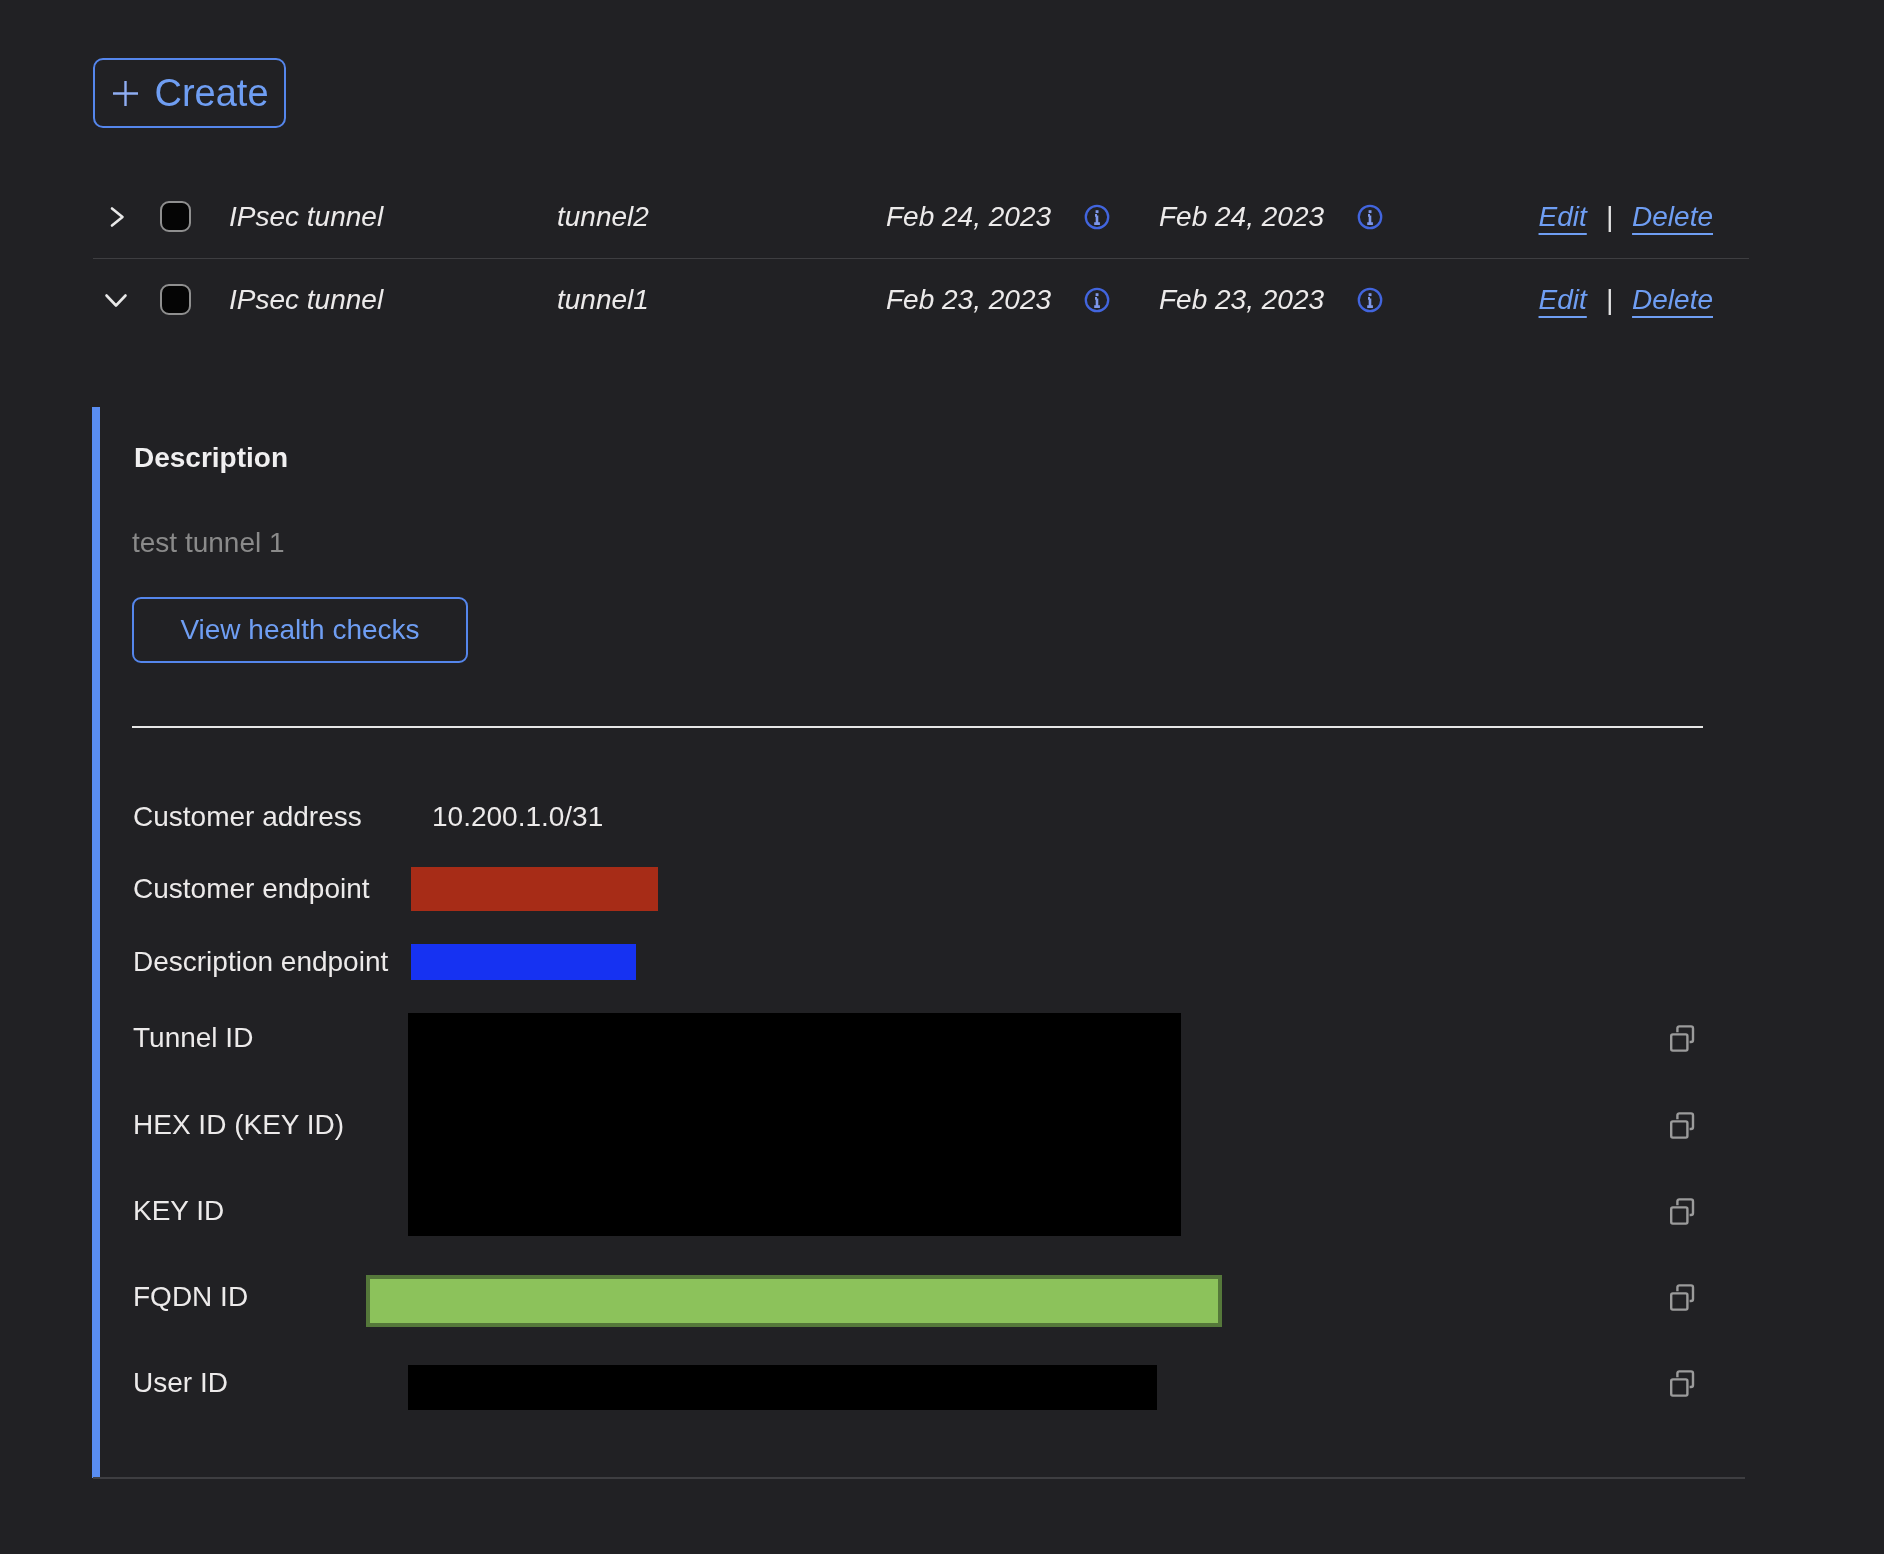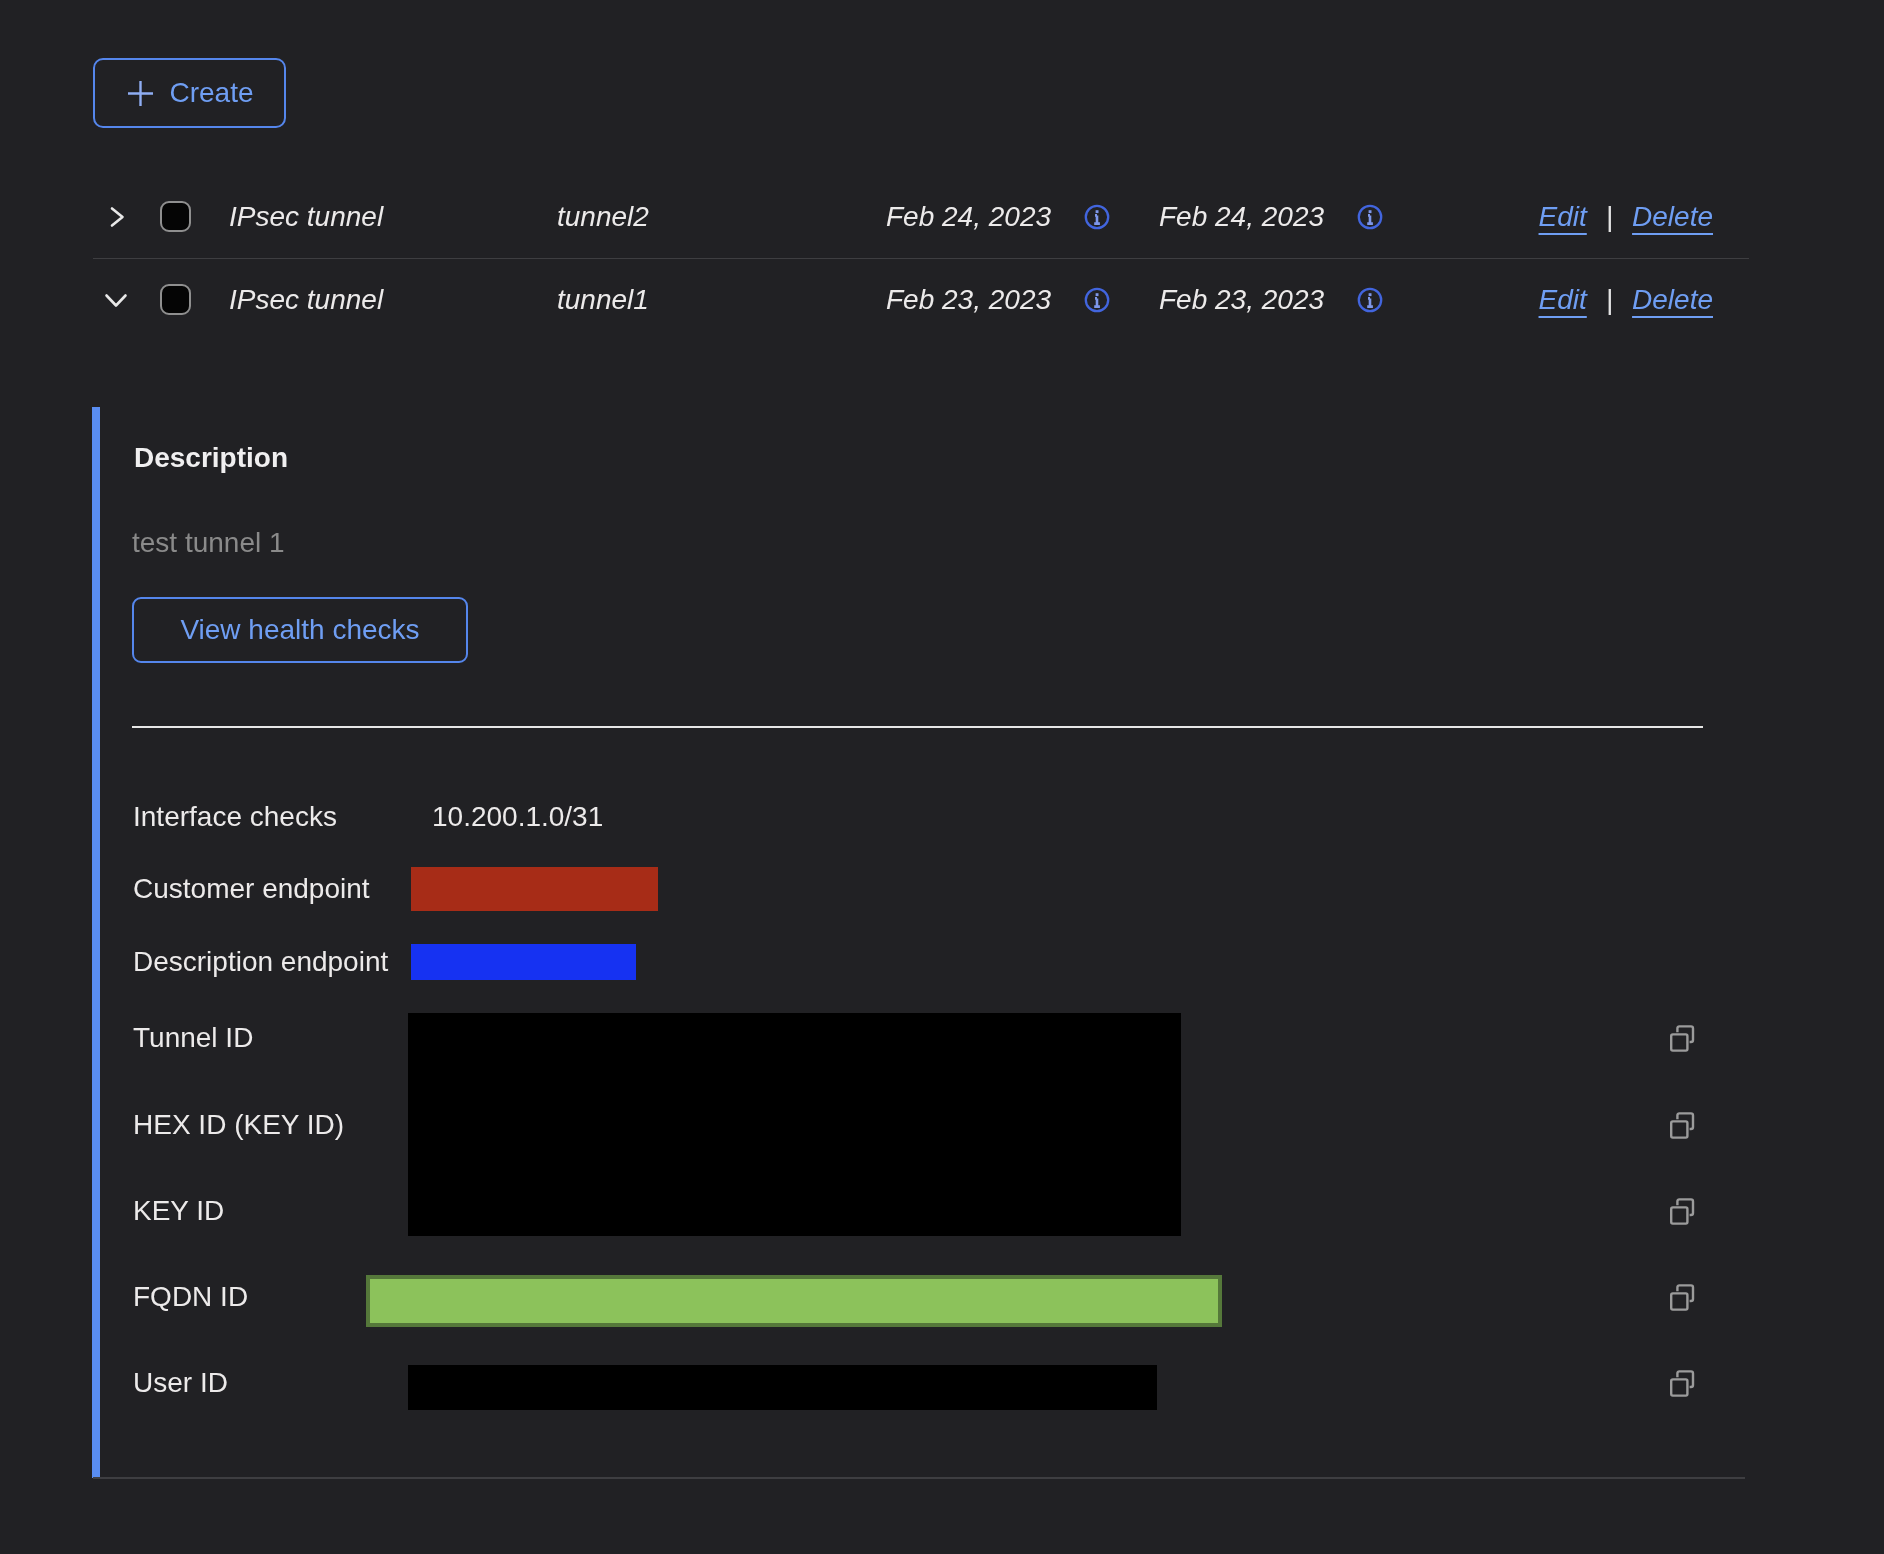--- a/index.html
+++ b/index.html
@@ -22,21 +22,21 @@
     font-size:28px;
     color:var(--text);
     -webkit-font-smoothing:antialiased;
   }
   .page{position:relative;width:1884px;height:1554px;}
 
   
   .create-btn{
     position:absolute;left:93px;top:58px;width:193px;height:70px;
     background:transparent;border:2.5px solid var(--accent-border);border-radius:10px;
-    color:var(--link);font-family:inherit;font-size:28px;
+    color:var(--link);font-family:inherit;font-size:38px;
     display:flex;align-items:center;justify-content:center;gap:13px;cursor:pointer;
   }
 
   
   .table{position:absolute;left:93px;top:176px;width:1656px;}
   .tr{display:flex;align-items:center;border-bottom:1.5px solid var(--divider);}
   .tr.thead{height:66px;}
   .tr.row{height:82.5px;font-style:italic;}
   .tr.row.expanded{border-bottom:none;}
   .cell{flex:none;display:flex;align-items:center;}
@@ -184,21 +184,21 @@
     </div>
 
   </div>
 
   <div class="panel">
     <div class="abs desc-heading">Description</div>
     <div class="abs desc-text">test tunnel 1</div>
     <button class="abs health-btn">View health checks</button>
     <div class="abs bright-divider"></div>
 
-    <div class="abs field-label f1">Interface checks</div>
+    <div class="abs field-label f1">Customer address</div>
     <div class="abs field-value f1">10.200.1.0/31</div>
 
     <div class="abs field-label f2">Customer endpoint</div>
     <div class="abs redact-red"></div>
 
     <div class="abs field-label f3">Description endpoint</div>
     <div class="abs redact-blue"></div>
 
     <div class="abs field-label f4">Tunnel ID</div>
     <div class="abs redact-black-group"></div>

